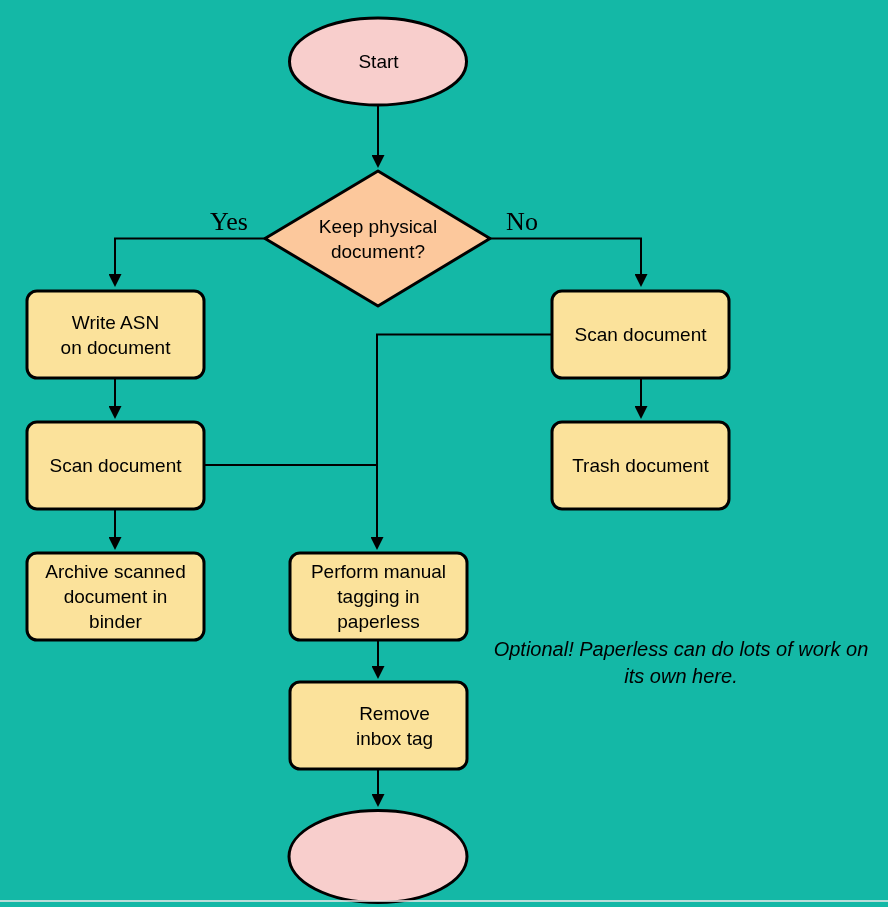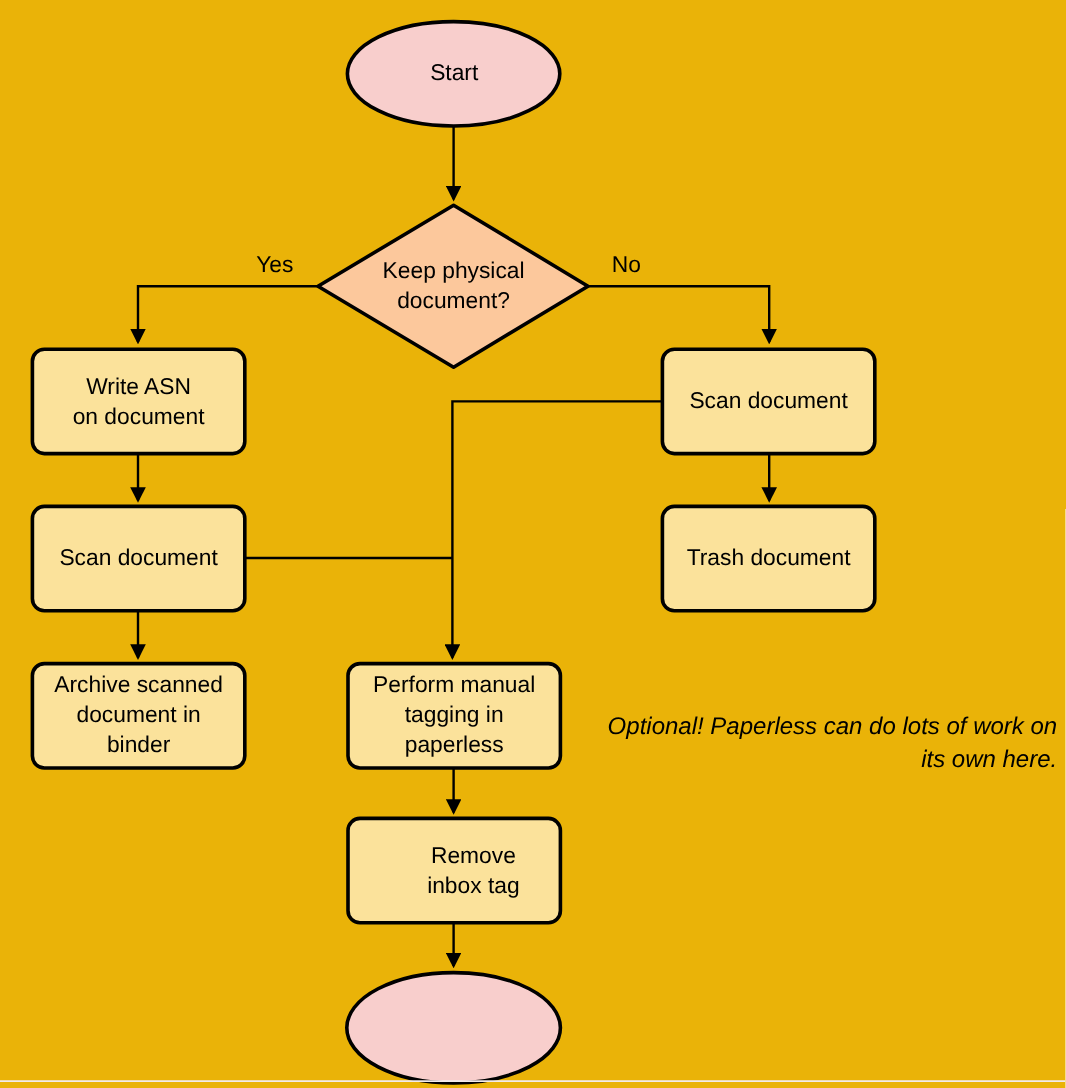--- a/index.html
+++ b/index.html
@@ -1,20 +1,20 @@
 <!DOCTYPE html>
 <html><head>
 <meta charset="utf-8">
 <style>
   html, body { margin: 0; padding: 0; background: #ffffff; }
   #stage {
     position: relative;
     width: 888px;
     height: 907px;
-    background: #eab308;
+    background: #14b8a6;
     font-family: "Liberation Sans", sans-serif;
     overflow: hidden;
   }
   #diagram-svg { position: absolute; left: 0; top: 0; }
   #diagram-svg .shape { stroke: #000000; stroke-width: 3; }
   #diagram-svg .connector { stroke: #000000; stroke-width: 2; fill: none; }
   .label {
     position: absolute;
     display: flex;
     align-items: center;
@@ -24,31 +24,33 @@
     line-height: 25px;
     color: #000000;
     white-space: pre-line;
     pointer-events: none;
   }
   .edge-label {
     position: absolute;
     display: flex;
     align-items: center;
     justify-content: center;
-    font-size: 19px;
+    font-size: 26px;
     color: #000000;
+    font-family: Liberation Serif, serif;
   }
   .note {
     position: absolute;
     font-style: italic;
     font-size: 20px;
     line-height: 27px;
     color: #000000;
     white-space: pre-line;
-    text-align: right;
+    text-align: center;
+    margin-top: 43px;
   }
 </style>
 </head>
 <body>
 
 <div id="stage">
 
   <svg id="diagram-svg" width="888" height="907" viewBox="0 0 888 907">
     <defs>
       <marker id="arrow" viewBox="0 0 10 10" refX="8.5" refY="5" markerWidth="6.5" markerHeight="6.5" orient="auto-start-reverse">

